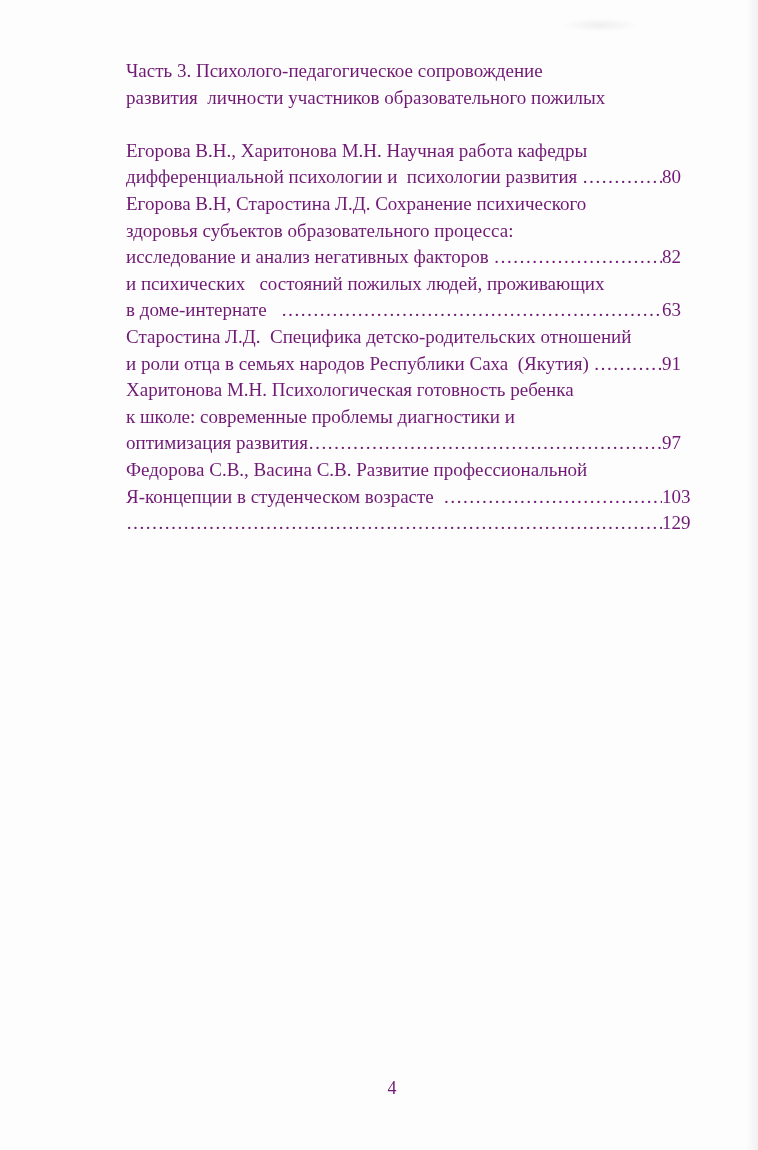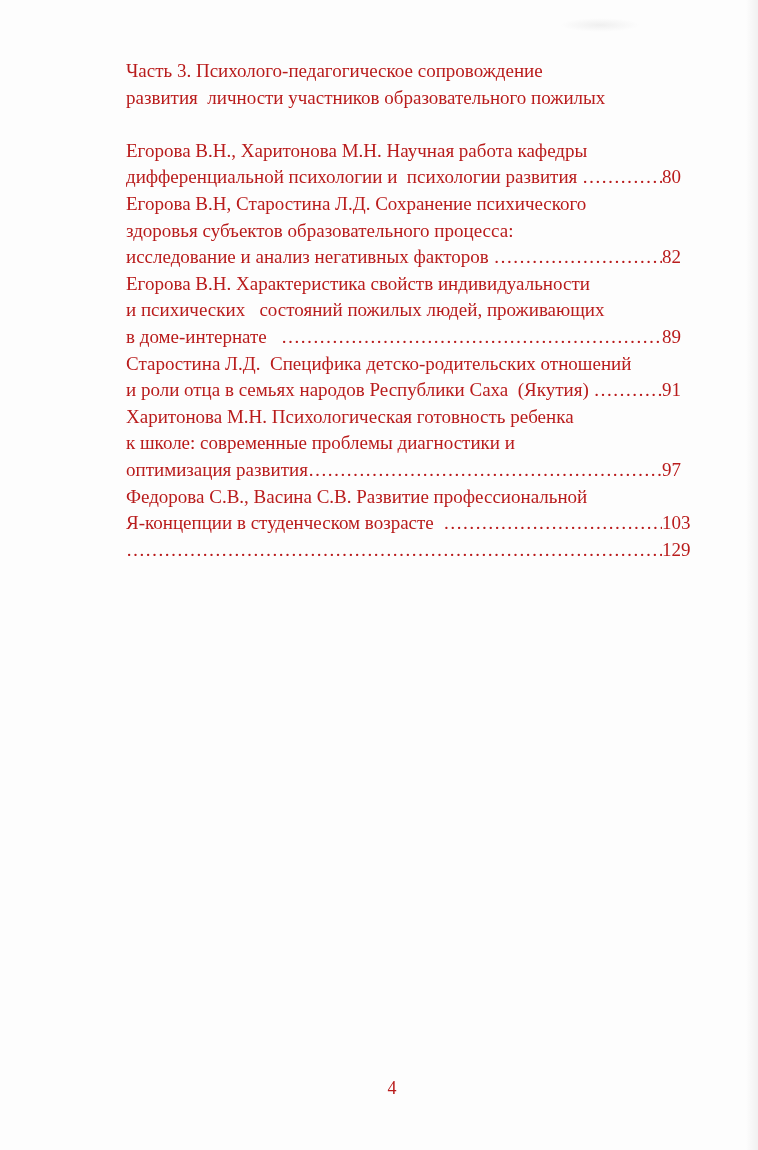--- a/index.html
+++ b/index.html
@@ -7,21 +7,21 @@
     padding: 0;
     background: #ffffff;
     font-family: "Liberation Serif", "DejaVu Serif", serif;
   }
   .page {
     position: relative;
     width: 758px;
     height: 1150px;
     background: #fdfdfd;
     overflow: hidden;
-    color: #b91c1c;
+    color: #701a75;
   }
   
   .edge-shade {
     position: absolute;
     top: 0; right: 0;
     width: 12px; height: 100%;
     background: linear-gradient(to right, rgba(0,0,0,0), rgba(0,0,0,0.05));
     pointer-events: none;
   }
   
@@ -106,29 +106,26 @@
             <span class="toc-text">здоровья субъектов образовательного процесса:</span>
           </div>
           <div class="toc-line">
             <span class="toc-text">исследование и анализ негативных факторов </span>
             <span class="toc-leader">……………………………………………………………………………………………………………………</span>
             <span class="toc-page">82</span>
           </div>
         </div>
         <div>
           <div class="toc-line">
-            <span class="toc-text">Егорова В.Н. Характеристика свойств индивидуальности</span>
-          </div>
-          <div class="toc-line">
             <span class="toc-text">и психических   состояний пожилых людей, проживающих</span>
           </div>
           <div class="toc-line">
             <span class="toc-text">в доме-интернате   </span>
             <span class="toc-leader">……………………………………………………………………………………………………………………</span>
-            <span class="toc-page">89</span>
+            <span class="toc-page">63</span>
           </div>
         </div>
         <div>
           <div class="toc-line">
             <span class="toc-text">Старостина Л.Д.  Специфика детско-родительских отношений</span>
           </div>
           <div class="toc-line">
             <span class="toc-text">и роли отца в семьях народов Республики Саха  (Якутия) </span>
             <span class="toc-leader">……………………………………………………………………………………………………………………</span>
             <span class="toc-page">91</span>

